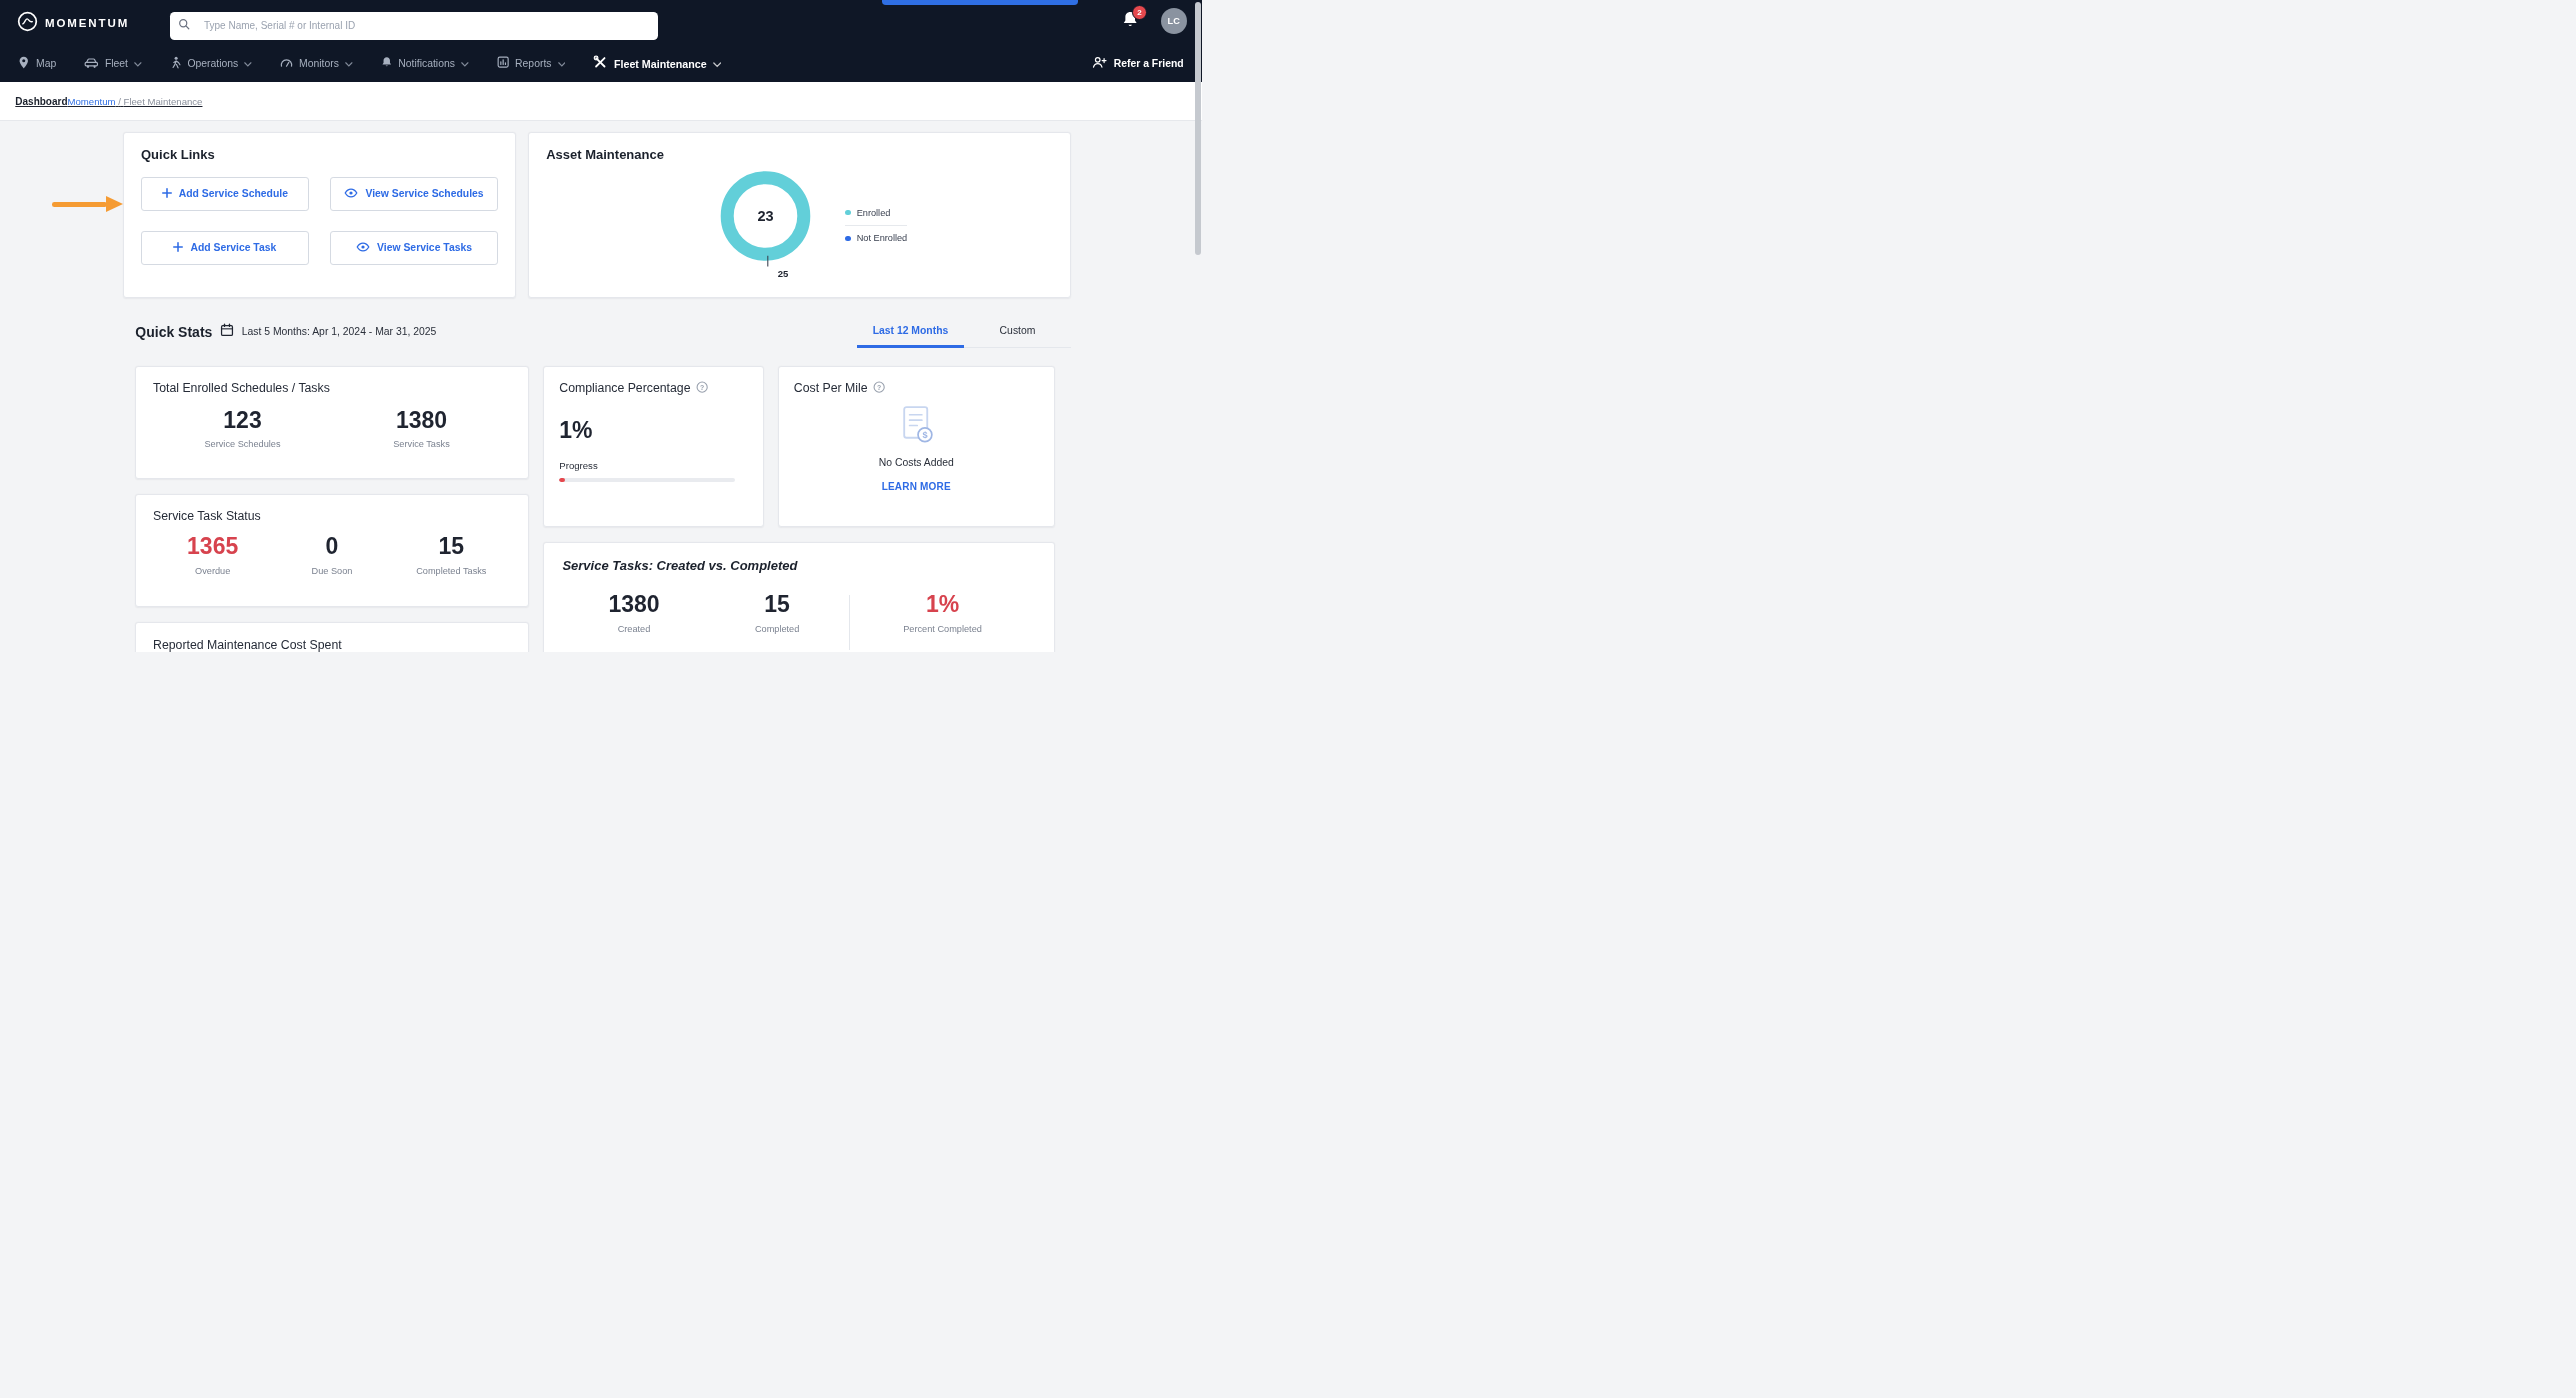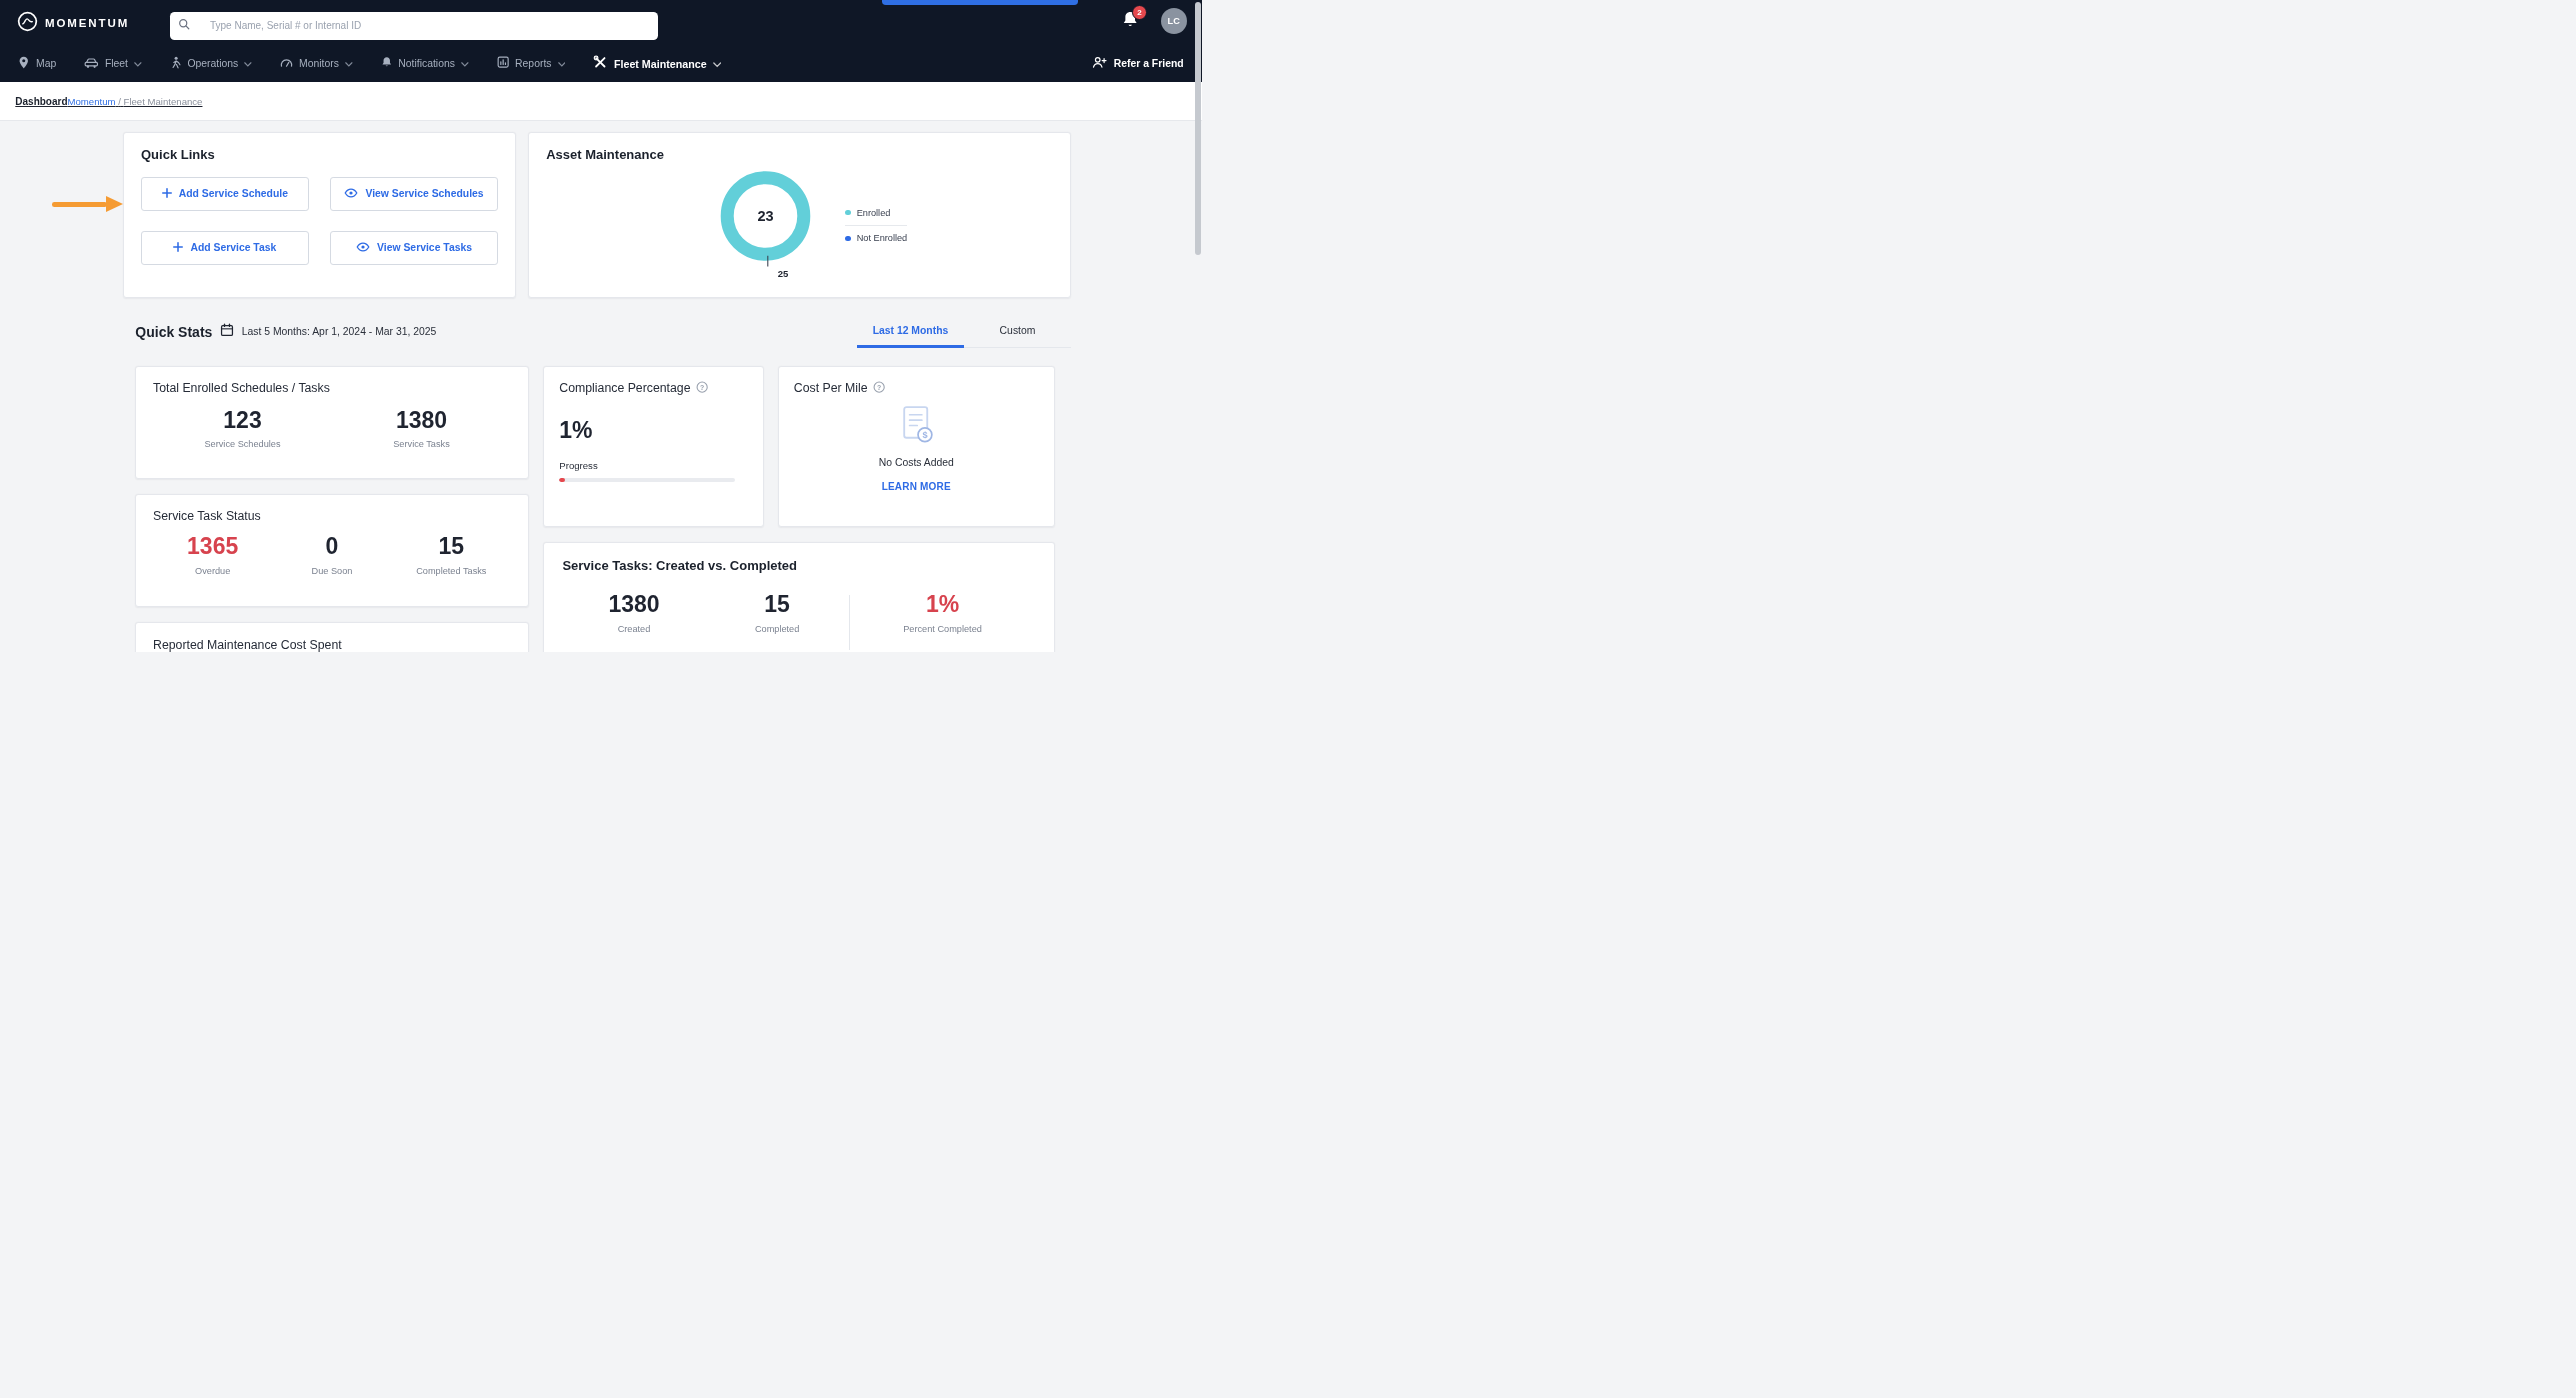--- a/index.html
+++ b/index.html
@@ -10,21 +10,21 @@
     font-family:"Liberation Sans","DejaVu Sans",sans-serif;
     color:#1f2430;
   }
   
   .topbar { background:#0f1726; height:82px; position:relative; }
   .topbar-row1 { display:flex; align-items:center; height:45px; padding:0 17px; position:relative; }
   .brand { display:flex; align-items:center; gap:7px; color:#fff; }
   .brand-name { font-size:11.5px; font-weight:700; letter-spacing:1.9px; color:#fff; }
   .searchbox {
     position:absolute; left:170px; top:11.5px; width:488px; height:28px;
-    background:#fff; border-radius:4.6px; display:flex; align-items:center; padding:0 7.7px; gap:18px;
+    background:#fff; border-radius:4.6px; display:flex; align-items:center; padding:0 7.7px; gap:12px;
   }
   .searchbox input { border:none; outline:none; flex:1; font-size:10px; color:#333; font-family:inherit; background:transparent; }
   .searchbox input::placeholder { color:#9aa2af; }
   .top-right { position:absolute; right:15.3px; top:8.4px; display:flex; align-items:center; gap:21.5px; }
   .bell-wrap { position:relative; cursor:pointer; }
   .badge {
     position:absolute; top:-4.6px; right:-7.7px; min-width:14.6px; height:14.6px; padding:0 3.1px;
     background:#e5484d; color:#fff; font-size:8px; font-weight:700; border-radius:7.7px;
     display:flex; align-items:center; justify-content:center; border:1.5px solid #0f1726;
   }
@@ -103,21 +103,21 @@
   .progress-fill { height:100%; width:3%; background:#e5484d; border-radius:2.3px; }
   .cost-card { width:278px; height:161px; padding:14px 15.3px; text-align:center; }
   .cost-card .inner-title { justify-content:flex-start; }
   .cost-icon { margin:7.7px auto 0; width:37px; }
   .cost-empty { font-size:10.4px; color:#2a2f3a; margin-top:7.7px; }
   .cost-link { display:inline-block; margin-top:12.3px; font-size:10px; font-weight:700; color:#2e6be5; letter-spacing:0.2px; cursor:pointer; }
   .status-card { height:113px; padding:14px 17px; }
   .status-stats { display:flex; margin-top:12.3px; }
   .s-col { flex:1; text-align:center; }
   .cc-card { width:512px; height:199px; padding:15.3px 18.4px; }
-  .cc-title { font-size:13px; font-weight:600; color:#1b212c; margin:0 0 20px; }
+  .cc-title { font-size:13px; font-weight:600; color:#1b212c; margin:0 0 20px;font-style:italic; }
   .cc-stats { display:flex; align-items:flex-start; }
   .cc-col { flex:1; text-align:center; }
   .cc-col.wide { flex:1.3; }
   .cc-divider { width:0.8px; background:#e4e7ec; height:55px; margin-top:1.5px; }
   .reported-card { height:92px; padding:15.3px 17px; }
   
   .scrollbar-track { position:absolute; right:0; top:0; width:7.7px; height:652px; }
   .scrollbar-thumb { position:absolute; right:0.8px; top:1.5px; width:6.1px; height:253px; background:#c5c9cf; border-radius:3.1px; cursor:pointer; }
 </style>
 </head>

